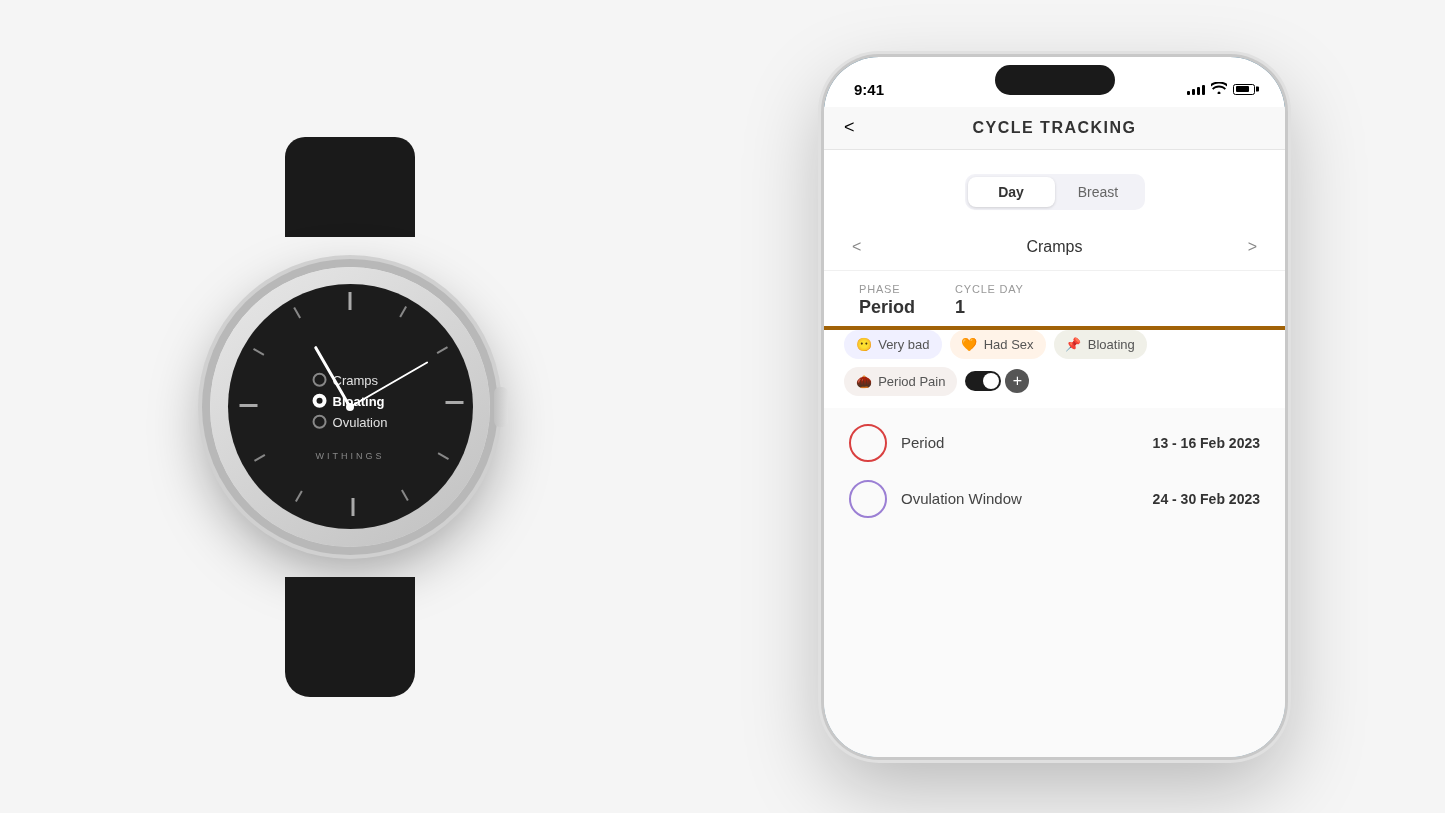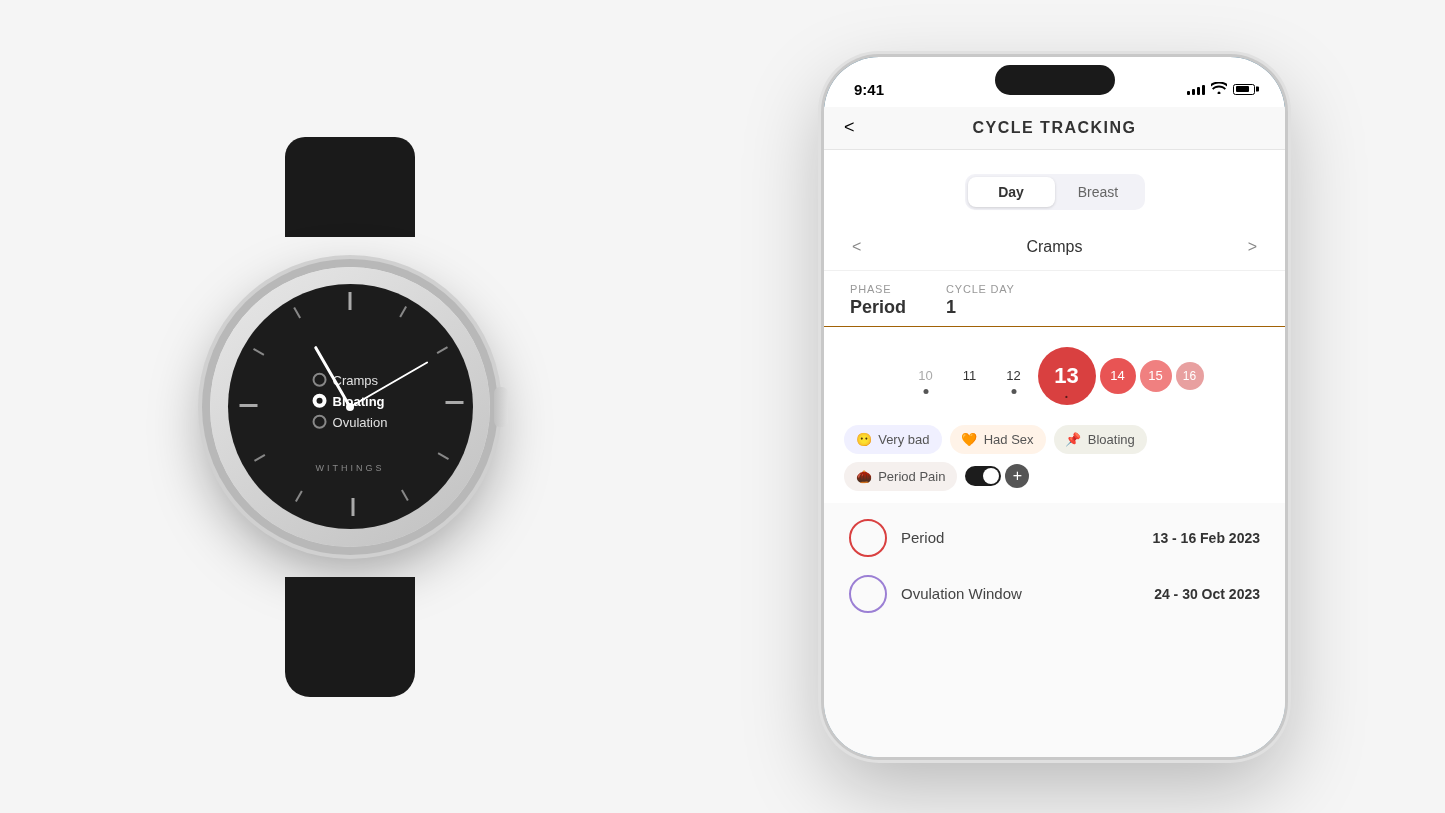--- a/index.html
+++ b/index.html
@@ -128,21 +128,21 @@
     .watch-center-dot {
       position: absolute;
       width: 8px;
       height: 8px;
       background: #fff;
       border-radius: 50%;
       z-index: 10;
     }
     .watch-logo {
       position: absolute;
-      bottom: 56px;
+      bottom: 68px;
       left: 50%;
       transform: translateX(-50%);
       font-size: 9px;
       letter-spacing: 3px;
       color: #888;
       font-weight: 400;
       white-space: nowrap;
     }
     
     .watch-symptoms {
@@ -361,24 +361,24 @@
       cursor: pointer;
       padding: 4px 8px;
     }
     .date-nav-label {
       font-size: 16px;
       font-weight: 400;
       color: #333;
     }
     
     .phase-info {
-      padding: 12px 26px 8px;
+      padding: 12px 35px 8px;
       display: flex;
       gap: 40px;
-      border-bottom: 1px solid #a16207;
+      border-bottom: 4px solid #a16207;
     }
     .phase-col label {
       font-size: 11px;
       text-transform: uppercase;
       letter-spacing: 0.8px;
       color: #999;
       display: block;
       margin-bottom: 2px;
     }
     .phase-col .value {
@@ -653,52 +653,20 @@
         <div class="phase-col">
           <label>PHASE</label>
           <span class="value">Period</span>
         </div>
         <div class="phase-col">
           <label>CYCLE DAY</label>
           <span class="value">1</span>
         </div>
       </div>
 
-      <div class="calendar-strip">
-
-        <div class="cal-day" style="color:#aaa; font-size:13px;">
-          <span>10</span>
-          <span class="dot"></span>
-        </div>
-
-        <div class="cal-day" style="font-size:13px;">
-          <span>11</span>
-        </div>
-
-        <div class="cal-day" style="font-size:13px;">
-          <span>12</span>
-          <span class="dot"></span>
-        </div>
-
-        <div class="cal-day current">
-          <span>13</span>
-        </div>
-
-        <div class="cal-day period" style="width:36px;height:36px;font-size:13px;">
-          <span>14</span>
-        </div>
-
-        <div class="cal-day period-light" style="width:32px;height:32px;font-size:13px;">
-          <span>15</span>
-        </div>
-
-        <div class="cal-day period-faint" style="width:28px;height:28px;font-size:12px;">
-          <span>16</span>
-        </div>
-      </div>
 
       <div class="symptom-tags">
         <div class="symptom-tag tag-bad">
           <span>😶</span>
           <span>Very bad</span>
         </div>
         <div class="symptom-tag tag-sex">
           <span>🧡</span>
           <span>Had Sex</span>
         </div>
@@ -722,18 +690,18 @@
 
         <div class="event-item">
           <div class="event-circle red"></div>
           <span class="event-label">Period</span>
           <span class="event-date">13 - 16 Feb 2023</span>
         </div>
 
         <div class="event-item">
           <div class="event-circle purple"></div>
           <span class="event-label">Ovulation Window</span>
-          <span class="event-date">24 - 30 Oct 2023</span>
+          <span class="event-date">24 - 30 Feb 2023</span>
         </div>
       </div>
     </div>
   </div>
 </div>
 
 </body></html>

